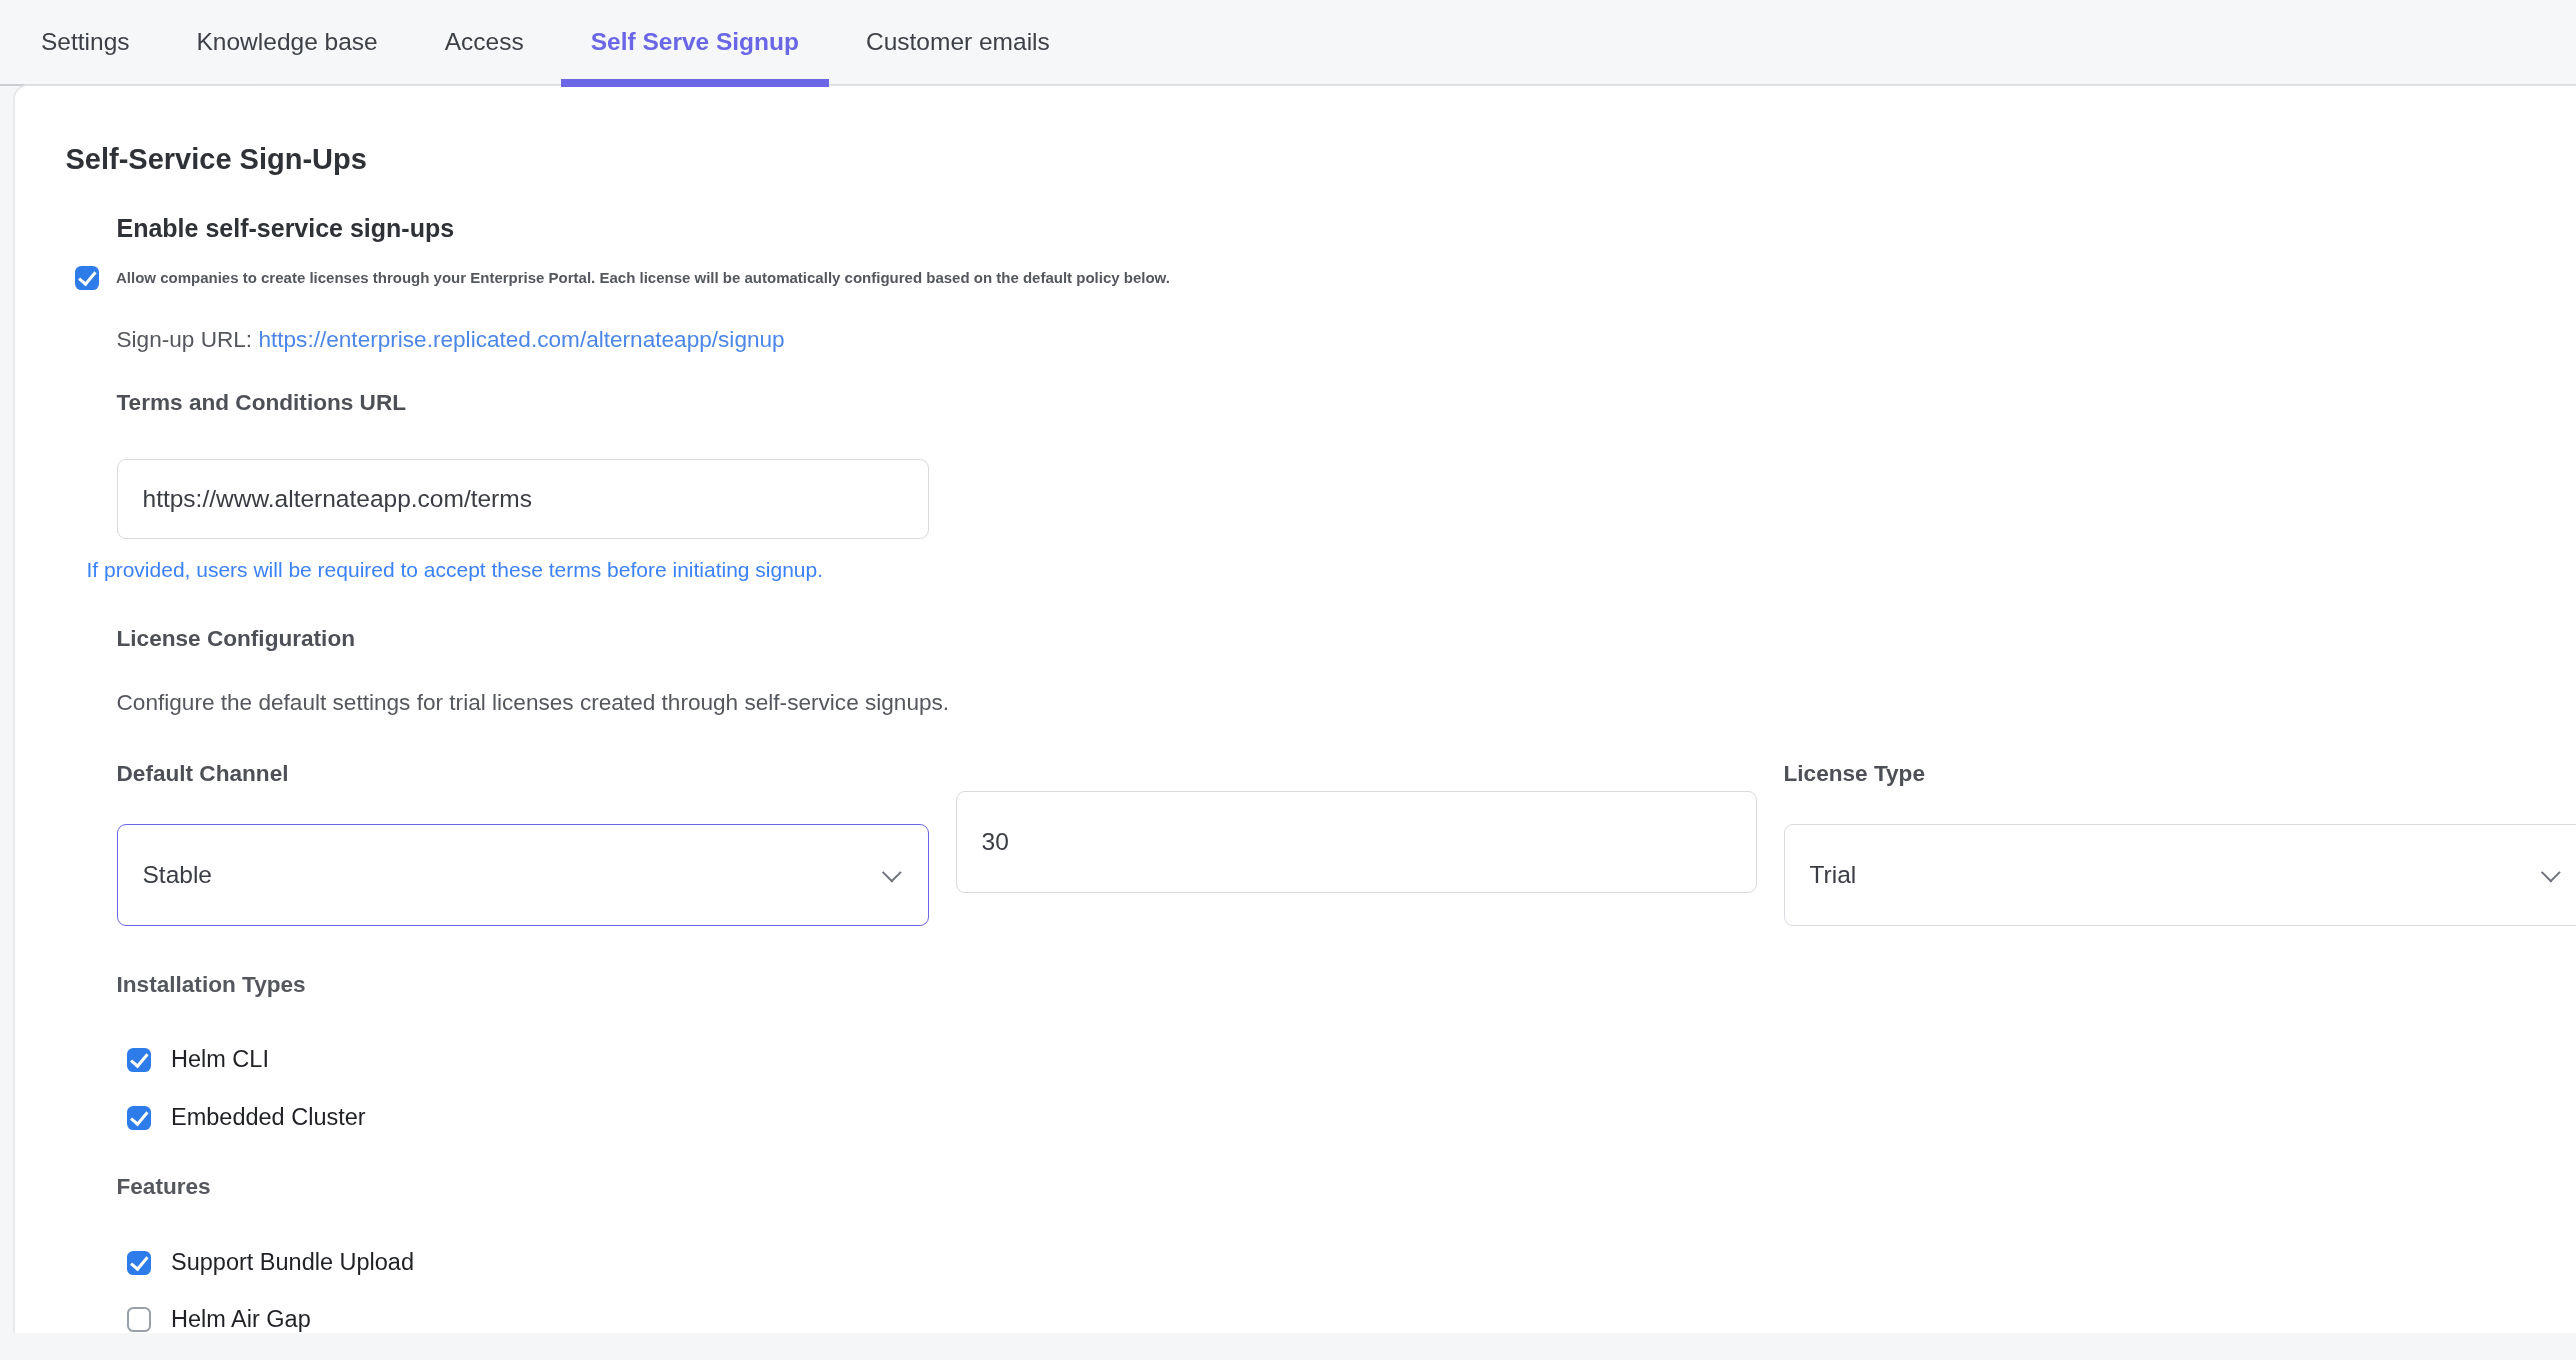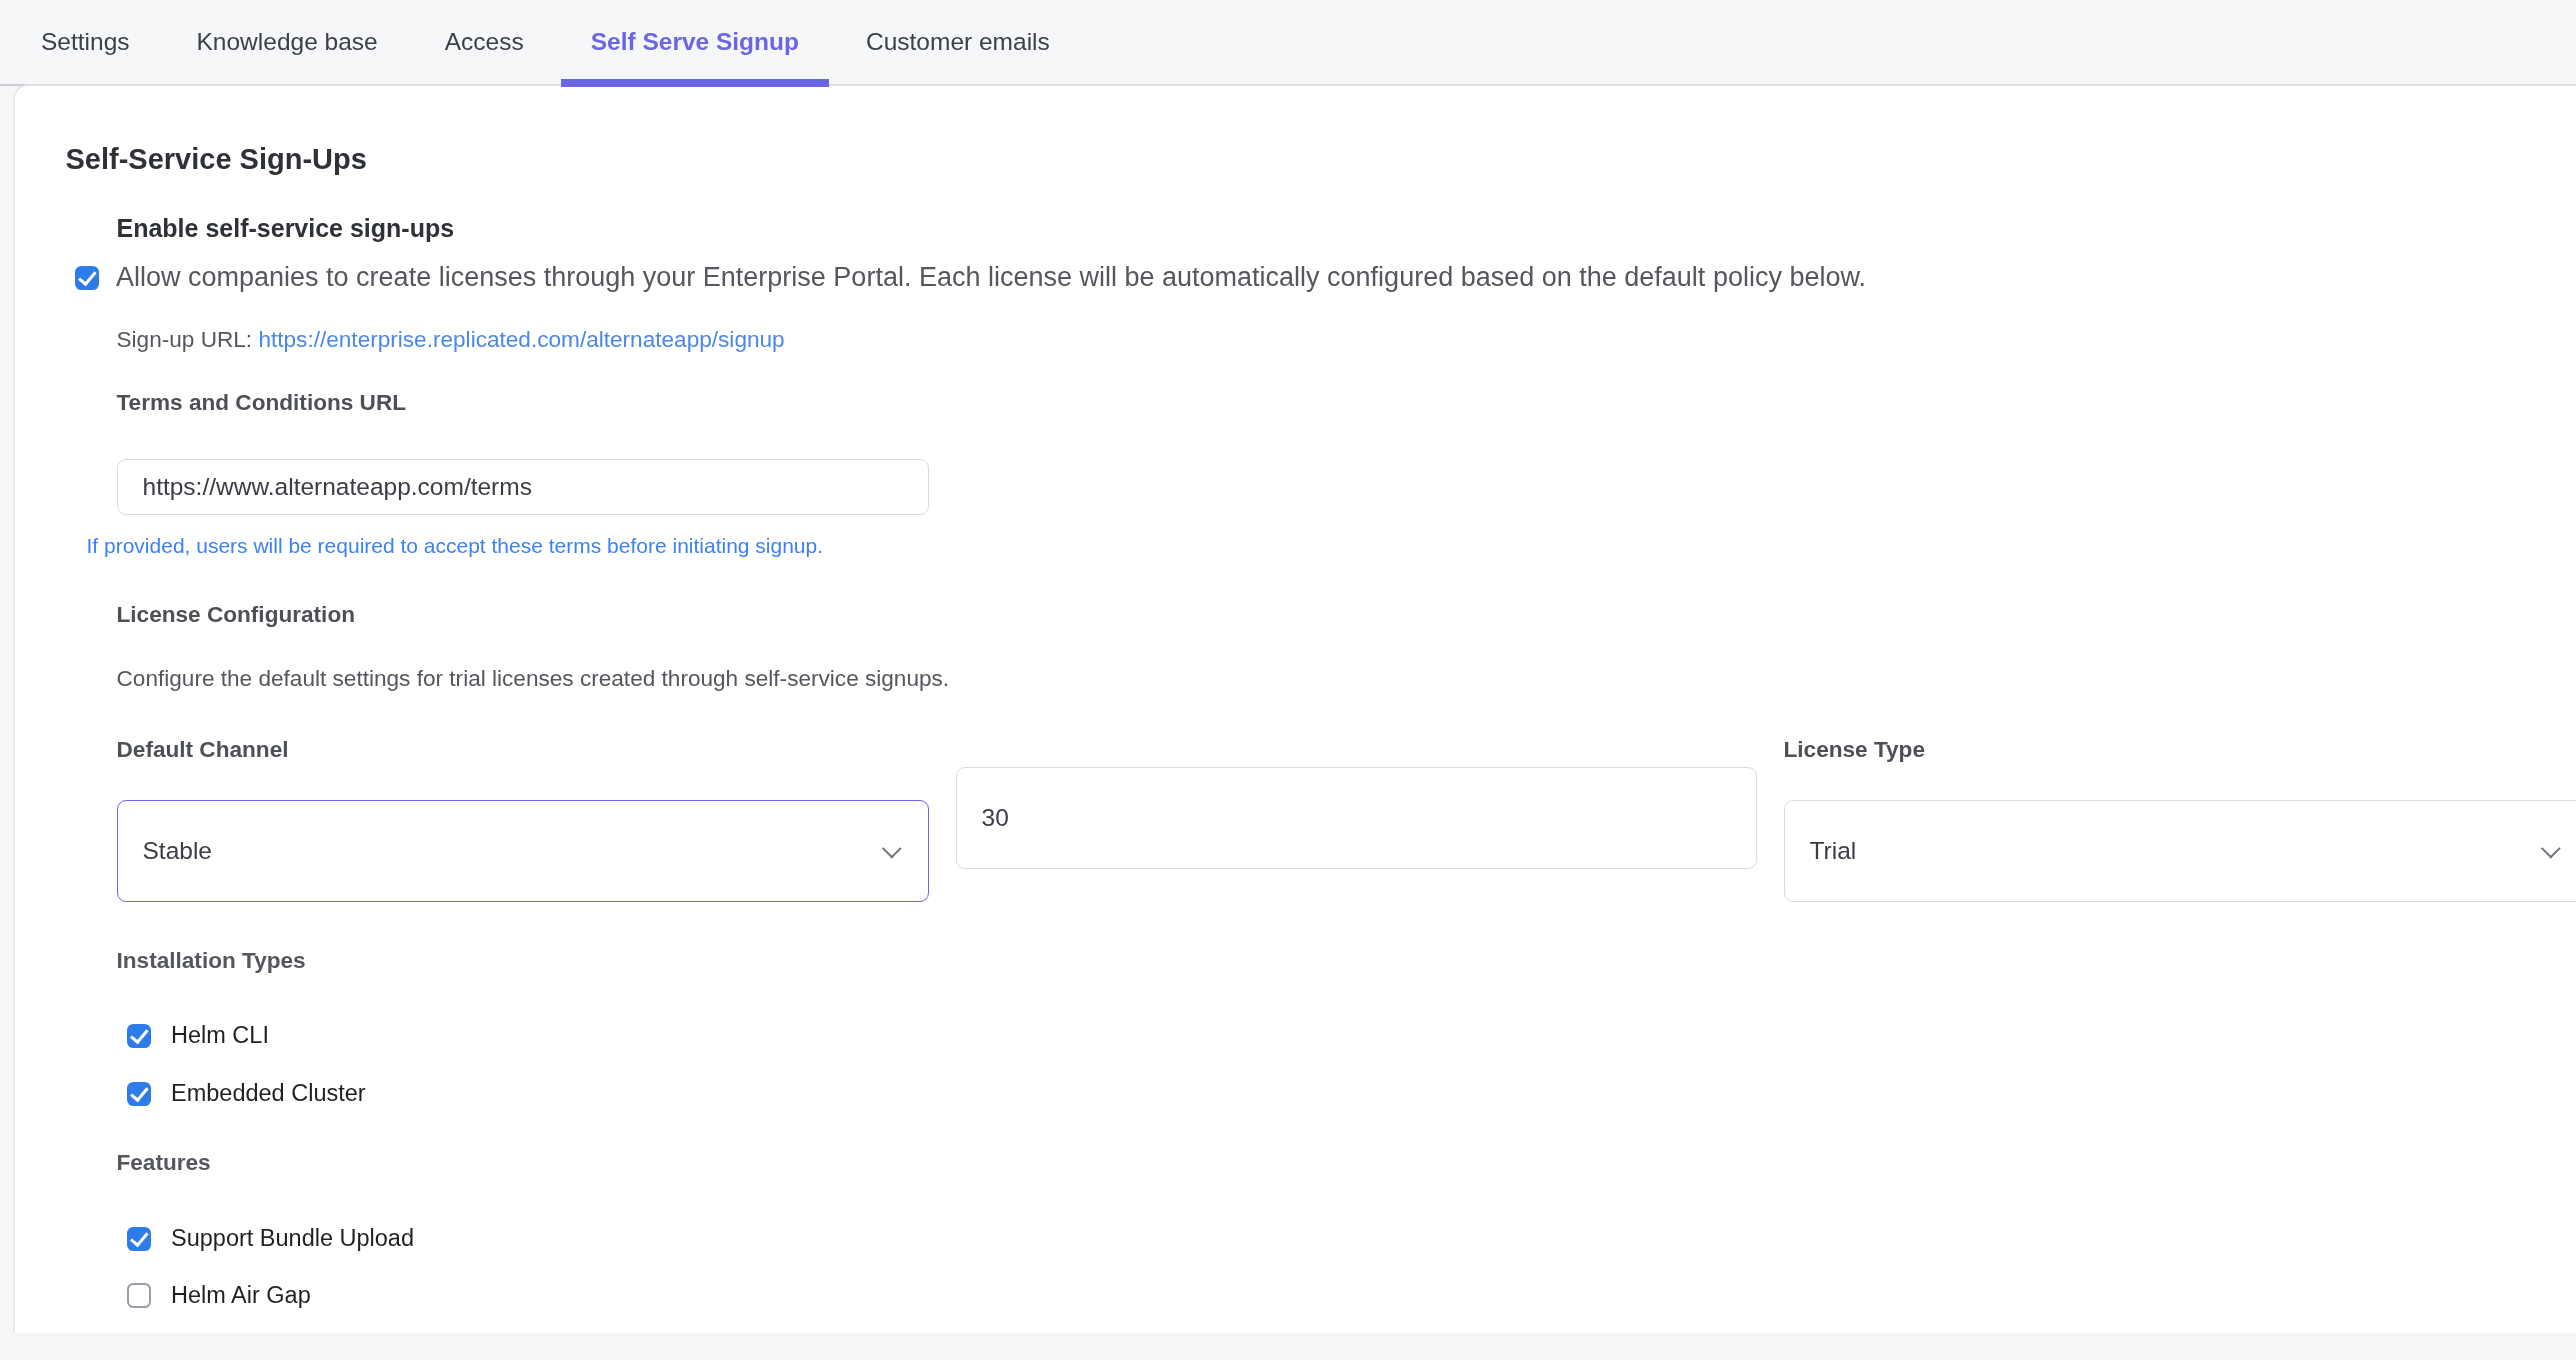--- a/index.html
+++ b/index.html
@@ -67,23 +67,24 @@
   }
 
   .allow-row {
     margin-top:16.3px;
     margin-left:9px;
     display:flex;
     align-items:center;
     gap:17px;
   }
   .allow-row .row-text {
-    font-size:27px;
-    line-height:33px;
-    color:#54575d;
+    font-size:15px;
+    line-height:33px;
+    color:#54575d;
+    font-weight:bold;
   }
 
   
   .checkbox {
     width:24.5px; height:24.5px;
     border-radius:6.3px;
     flex:0 0 24.5px;
     display:inline-flex;
     align-items:center;
     justify-content:center;
@@ -124,21 +125,21 @@
     color:#4d5056;
     margin-left:51px;
   }
   .terms-label { margin-top:30px; }
 
   .text-input {
     display:block;
     margin-top:40px;
     margin-left:51px;
     width:812px;
-    height:56px;
+    height:80px;
     border:1.8px solid #d7dade;
     border-radius:9px;
     padding:0 25px;
     font-family:"Liberation Sans","DejaVu Sans",sans-serif;
     font-size:24.5px;
     color:#3a3d43;
     background:#fff;
     outline:none;
   }
 

